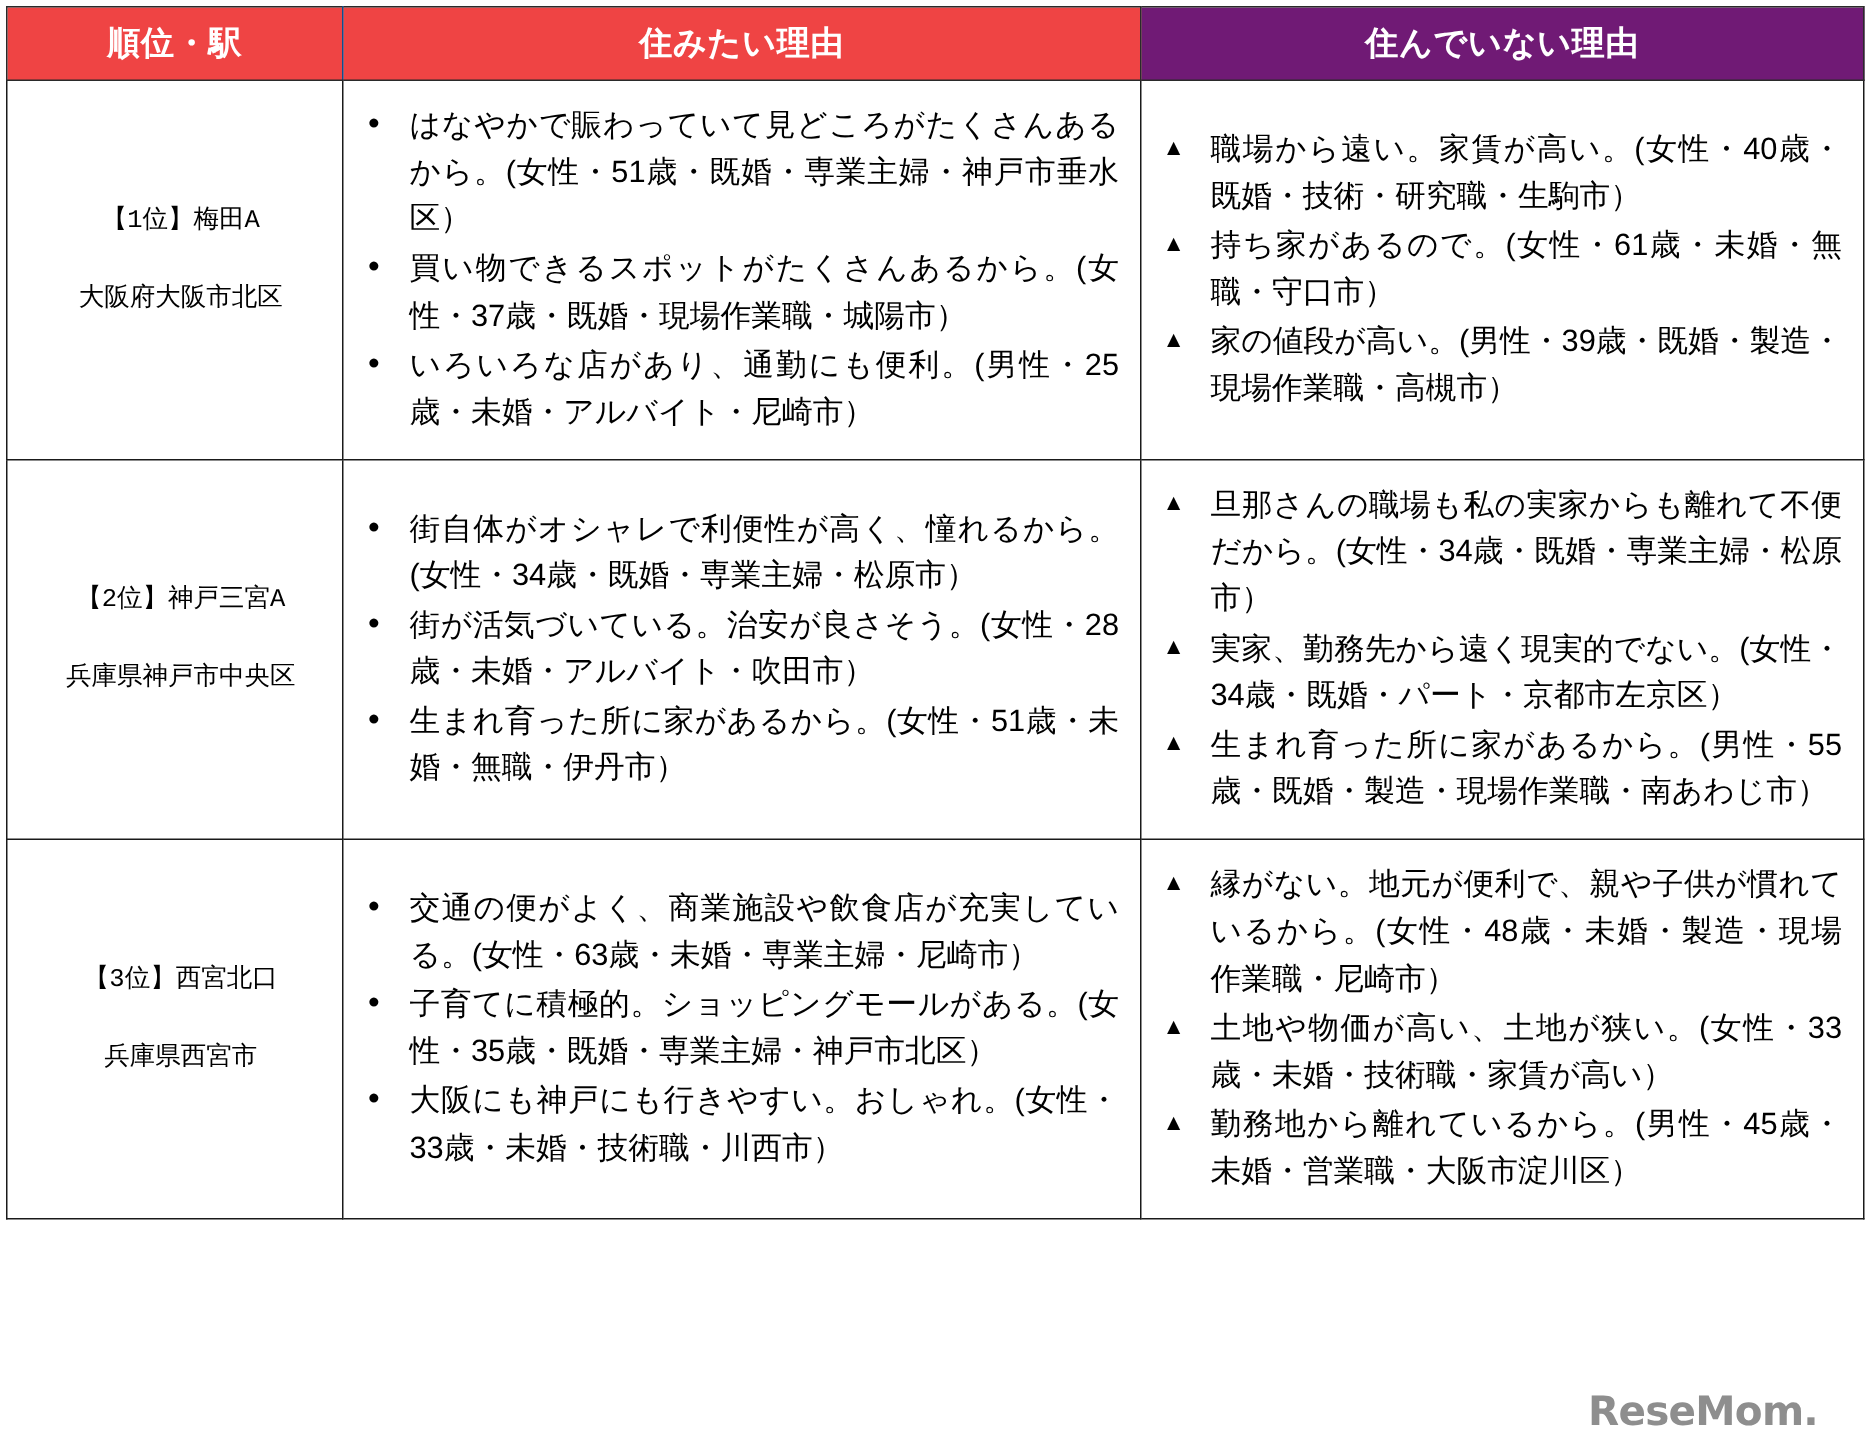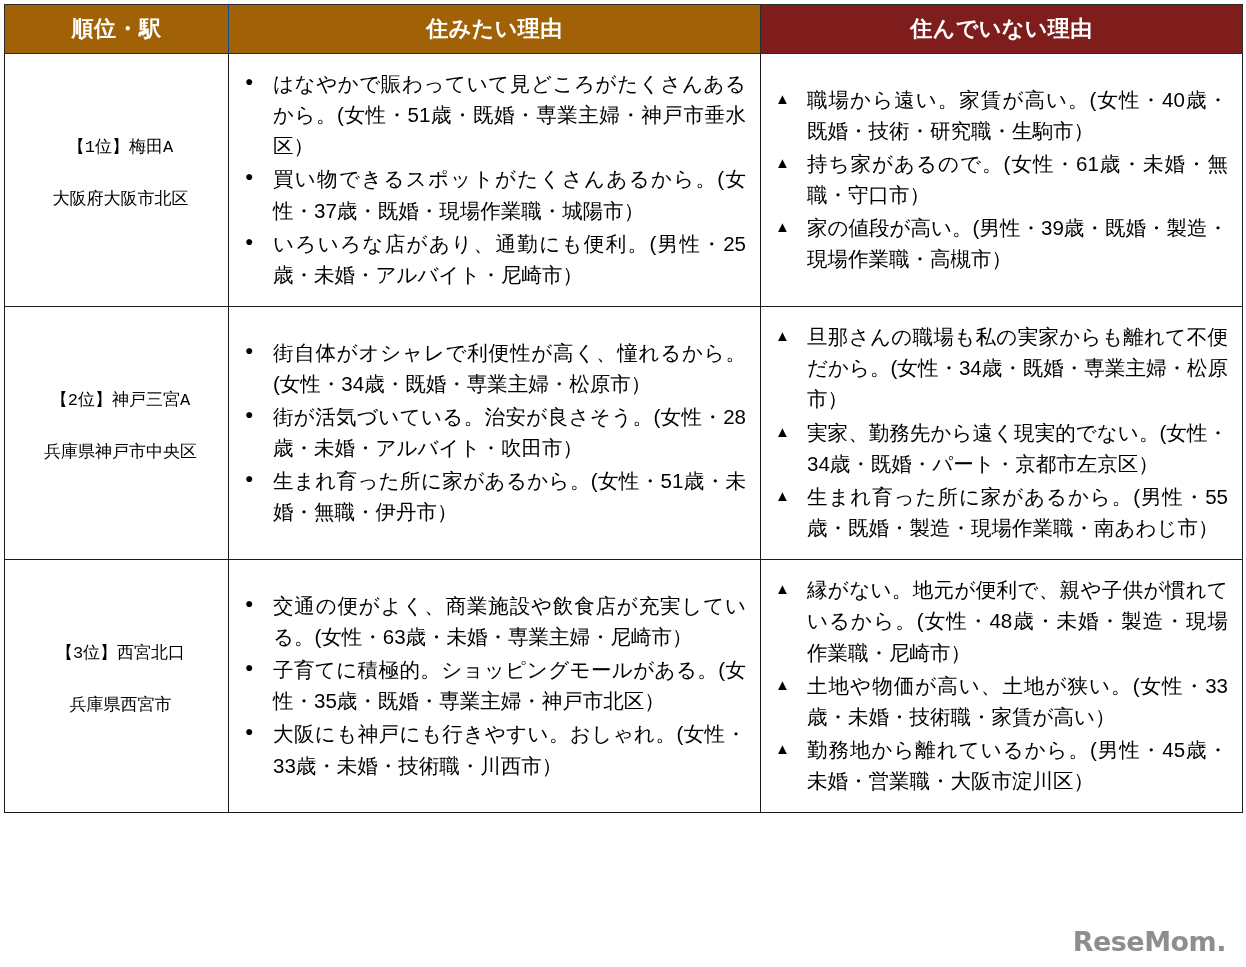--- a/index.html
+++ b/index.html
@@ -38,22 +38,22 @@
     color: #ffffff;
     font-size: 22px;
     font-weight: bold;
     letter-spacing: 0.5px;
     text-align: center;
     vertical-align: middle;
     height: 48px;
     padding: 0;
     border: 1px solid #2a2a2a;
   }
-  th.h-blue { background: #a16207; }
-  th.h-gray { background: #7f1d1d; }
+  th.h-blue { background: #ef4444; }
+  th.h-gray { background: #701a75; }
   th.h-blue.h-rank { border-right-color: #0e4f90; }
 
   td {
     border: 1px solid #1a1a1a;
     padding: 0;
     vertical-align: middle;
     background: #ffffff;
   }
 
   .rank-cell {
@@ -89,21 +89,21 @@
     font-size: 15px;
     line-height: 1.98;
   }
   ul.reason-list.bullets li .mk { font-size: 14px; }
   ul.reason-list.triangles li .mk { font-size: 15px; left: 4px; }
 
   .not-cell ul.reason-list li { padding-left: 36px; }
 
   .logo {
     position: absolute;
-    right: 20px;
+    right: 34px;
     bottom: 14px;
     font-size: 27px;
     font-weight: bold;
     color: #8e8e8e;
     letter-spacing: -0.5px;
     font-family: "DejaVu Sans", "Liberation Sans", sans-serif;
     user-select: none;
   }
   .logo .dot { color: #8e8e8e; }
 </style>

